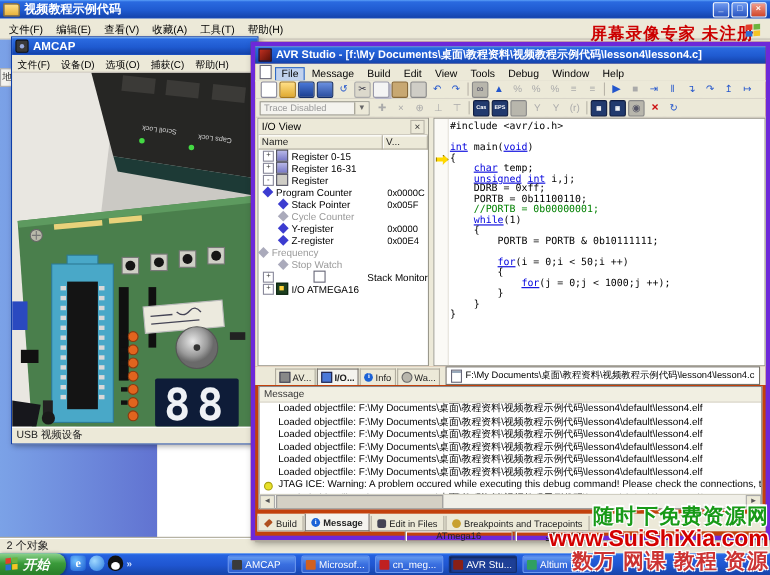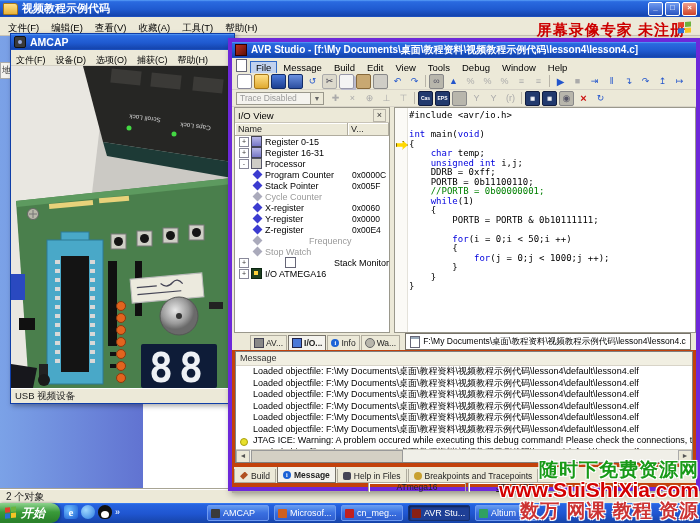--- a/index.html
+++ b/index.html
@@ -53,21 +53,21 @@
   .i-print{background:#cfcdc6;border:1px solid #888;}
   .i-copy{background:#f4f4f4;border:1px solid #99a;box-shadow:2px 2px 0 #bbc;}
   .i-paste{background:#c8a872;border:1px solid #86683a;}
   .i-cut{background:#dcd9cc;border:1px solid #aaa;color:#334;}
   .i-dark{background:#223a6e;border:1px solid #101c40;color:#fff;font-size:5px;font-weight:bold;}
   .i-gray{background:#b8b6ac;border:1px solid #888;}
   .i-run{color:#2255cc;font-size:10px;}
   .i-redx{color:#cc1111;font-weight:bold;font-size:11px;}
   .i-blue{color:#2255cc;}
   .i-dim{color:#aaa;}
-  .trace-select{width:88px;height:13px;background:#f4f3ee;border:1px solid #9a988c;font-size:8.5px;color:#999;display:flex;align-items:flex-start;padding-left:3px;box-sizing:border-box;margin-right:3px;}
+  .trace-select{width:100px;height:13px;background:#f4f3ee;border:1px solid #9a988c;font-size:8.5px;color:#999;display:flex;align-items:flex-start;padding-left:3px;box-sizing:border-box;margin-right:3px;}
   .trace-select .dd{margin-left:auto;width:12px;height:11px;background:#ECE9D8;border-left:1px solid #9a988c;text-align:center;font-size:7px;color:#666;line-height:11px;}
   
   .avr-main{position:absolute;left:0;top:65px;right:0;height:226px;background:#ECE9D8;}
   .io-panel{position:absolute;left:2px;top:0;width:156px;height:226px;background:#fff;border:1px solid #9a988c;box-sizing:border-box;}
   .io-head{height:14px;background:#ECE9D8;border-bottom:1px solid #c8c4b8;display:flex;align-items:center;font-size:9.5px;padding:0 3px;color:#000;}
   .io-close{margin-left:auto;width:11px;height:11px;font-size:9px;line-height:10px;text-align:center;color:#333;border:1px solid #b8b4a8;background:#ECE9D8;}
   .io-cols{height:13px;display:flex;font-size:9px;color:#222;background:#ECE9D8;}
   .io-cols .c{border-right:1px solid #b0ac9e;border-bottom:1px solid #b0ac9e;box-shadow:inset 1px 1px 0 #fff;padding:0 3px;line-height:13px;}
   .io-cols .c1{flex:1;} .io-cols .c2{width:34px;}
   .io-row{height:11px;display:flex;align-items:center;font-size:9px;color:#000;position:relative;white-space:nowrap;}
@@ -79,21 +79,21 @@
   .tico-proc{background:#cfcdc6;border:1px solid #556;}
   .tico-leaf{width:7px;height:7px;background:#3c3cd0;transform:rotate(45deg);margin:0 4px 0 1px;}
   .io-row.gray .tico-leaf{background:#aab;}
   .tico-doc{background:#fff;border:1px solid #667;}
   .tico-chip{background:#1e4020;border:1px solid #0a2410;position:relative;}
   .tico-chip::after{content:"";position:absolute;left:2px;top:2px;width:4px;height:4px;background:#ffd23a;}
   .splitter{position:absolute;left:158px;top:0;width:4px;height:226px;background:#ECE9D8;}
   .editor{position:absolute;left:162px;top:0;right:0;height:226px;background:#fff;border:1px solid #9a988c;box-sizing:border-box;overflow:hidden;}
   .gutter{position:absolute;left:0;top:0;width:12px;height:100%;background:#fbfaf6;border-right:1px solid #e4e2da;}
   .code{position:absolute;left:14px;top:3px;right:0;font-family:"DejaVu Sans Mono",monospace;font-size:9px;line-height:9.5px;color:#000;white-space:pre;}
-  .c-kw{color:#0000dd;} .c-com{color:#008000;}
+  .c-kw{color:#0000dd;text-decoration:underline;} .c-com{color:#008000;}
   .exec-arrow{position:absolute;left:1px;width:10px;height:7px;background:#ffd800;border:1px solid #7a6200;clip-path:polygon(0 30%,55% 30%,55% 0,100% 50%,55% 100%,55% 70%,0 70%);}
   
   .pane-tabs{position:absolute;left:0;top:291px;right:0;height:17px;display:flex;align-items:flex-end;padding-left:18px;background:#ECE9D8;}
   .ptab{height:14px;display:flex;align-items:center;font-size:8.5px;color:#222;border:1px solid #b0ac9e;border-bottom:none;background:#ECE9D8;padding:0 3px;margin-right:1px;white-space:nowrap;}
   .ptab.active{background:#f4f3ee;border-color:#77736a;font-weight:bold;}
   .ptab .pticon{width:8px;height:8px;margin-right:2px;flex:none;}
   .pti-avr{background:#888;border:1px solid #445;}
   .pti-io{background:#4a78d8;border:1px solid #224;}
   .pti-info{background:#1b62d6;border-radius:50%;color:#fff;font-size:6px;line-height:8px;text-align:center;font-weight:bold;font-family:"Liberation Serif",serif;}
   .pti-watch{background:#b8b6ac;border:1px solid #666;border-radius:50%;}
@@ -466,52 +466,47 @@
               <span>Register 0-15</span>
             </div>
             <div class="io-row" style="padding-left: 2px;">
               <span class="expander">+</span>
               <span class="tree-ico tico-reg"></span>
               <span>Register 16-31</span>
             </div>
             <div class="io-row" style="padding-left: 2px;">
               <span class="expander">-</span>
               <span class="tree-ico tico-proc"></span>
-              <span>Processor</span>
-            </div>
-            <div class="io-row" style="padding-left: 18px;">
+              <span>Register</span>
+            </div>
+            <div class="io-row" style="padding-left: 4px;">
               <span class="tree-ico tico-leaf"></span>
               <span>Program Counter</span>
               <span class="val">0x0000C</span>
             </div>
             <div class="io-row" style="padding-left: 18px;">
               <span class="tree-ico tico-leaf"></span>
               <span>Stack Pointer</span>
               <span class="val">0x005F</span>
             </div>
             <div class="io-row gray" style="padding-left: 18px;">
               <span class="tree-ico tico-leaf"></span>
               <span>Cycle Counter</span>
             </div>
             <div class="io-row" style="padding-left: 18px;">
               <span class="tree-ico tico-leaf"></span>
-              <span>X-register</span>
-              <span class="val">0x0060</span>
-            </div>
-            <div class="io-row" style="padding-left: 18px;">
-              <span class="tree-ico tico-leaf"></span>
               <span>Y-register</span>
               <span class="val">0x0000</span>
             </div>
             <div class="io-row" style="padding-left: 18px;">
               <span class="tree-ico tico-leaf"></span>
               <span>Z-register</span>
               <span class="val">0x00E4</span>
             </div>
-            <div class="io-row gray" style="padding-left: 18px; gap: 44px;">
+            <div class="io-row gray" style="">
               <span class="tree-ico tico-leaf"></span>
               <span>Frequency</span>
             </div>
             <div class="io-row gray" style="padding-left: 18px;">
               <span class="tree-ico tico-leaf"></span>
               <span>Stop Watch</span>
             </div>
             <div class="io-row" style="padding-left: 2px; justify-content: space-between;">
               <span class="expander">+</span>
               <span class="tree-ico tico-doc"></span>
@@ -580,21 +575,21 @@
         <span class="btab">
           <span class="btico bti-build"></span>
           <span>Build</span>
         </span>
         <span class="btab active">
           <span class="btico bti-msg">i</span>
           <span>Message</span>
         </span>
         <span class="btab">
           <span class="btico bti-find"></span>
-          <span>Help in Files</span>
+          <span>Edit in Files</span>
         </span>
         <span class="btab">
           <span class="btico bti-bp"></span>
           <span>Breakpoints and Tracepoints</span>
         </span>
       </div>
 
     <div class="avr-status">
       <span class="scell" style="flex:1;"></span>
       <span class="scell" style="width:88px;text-align:center;">ATmega16</span>

